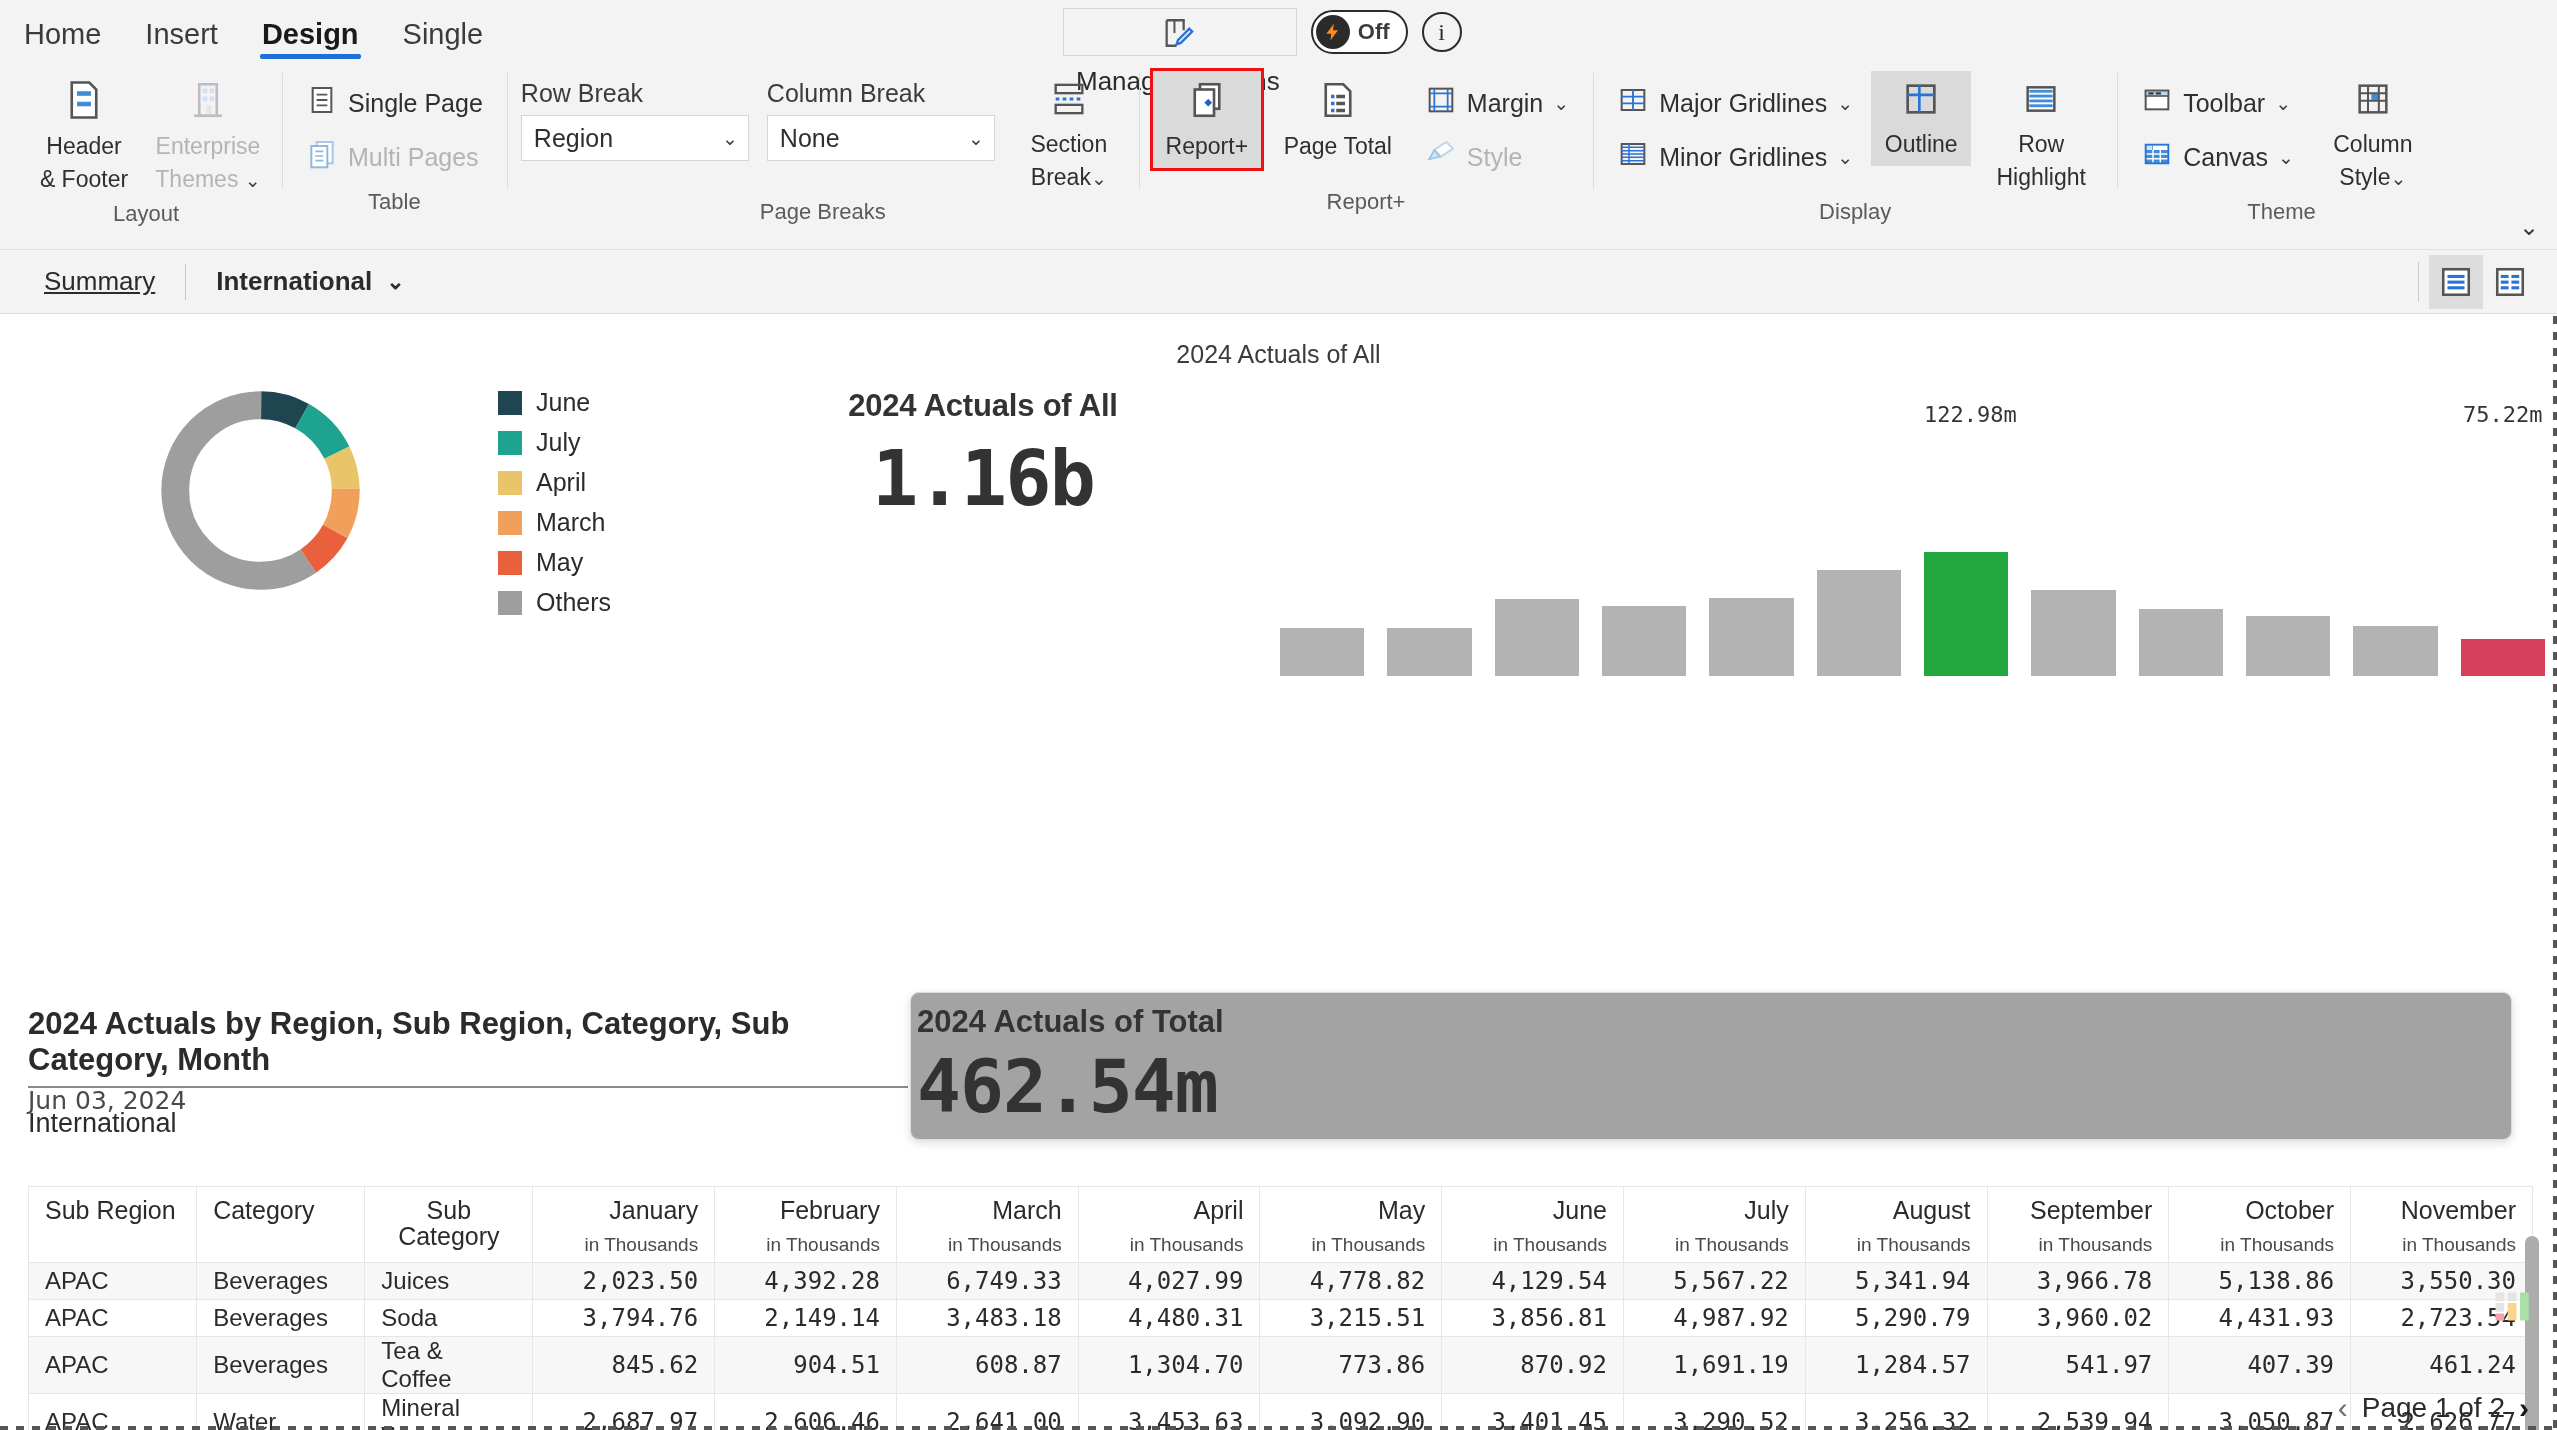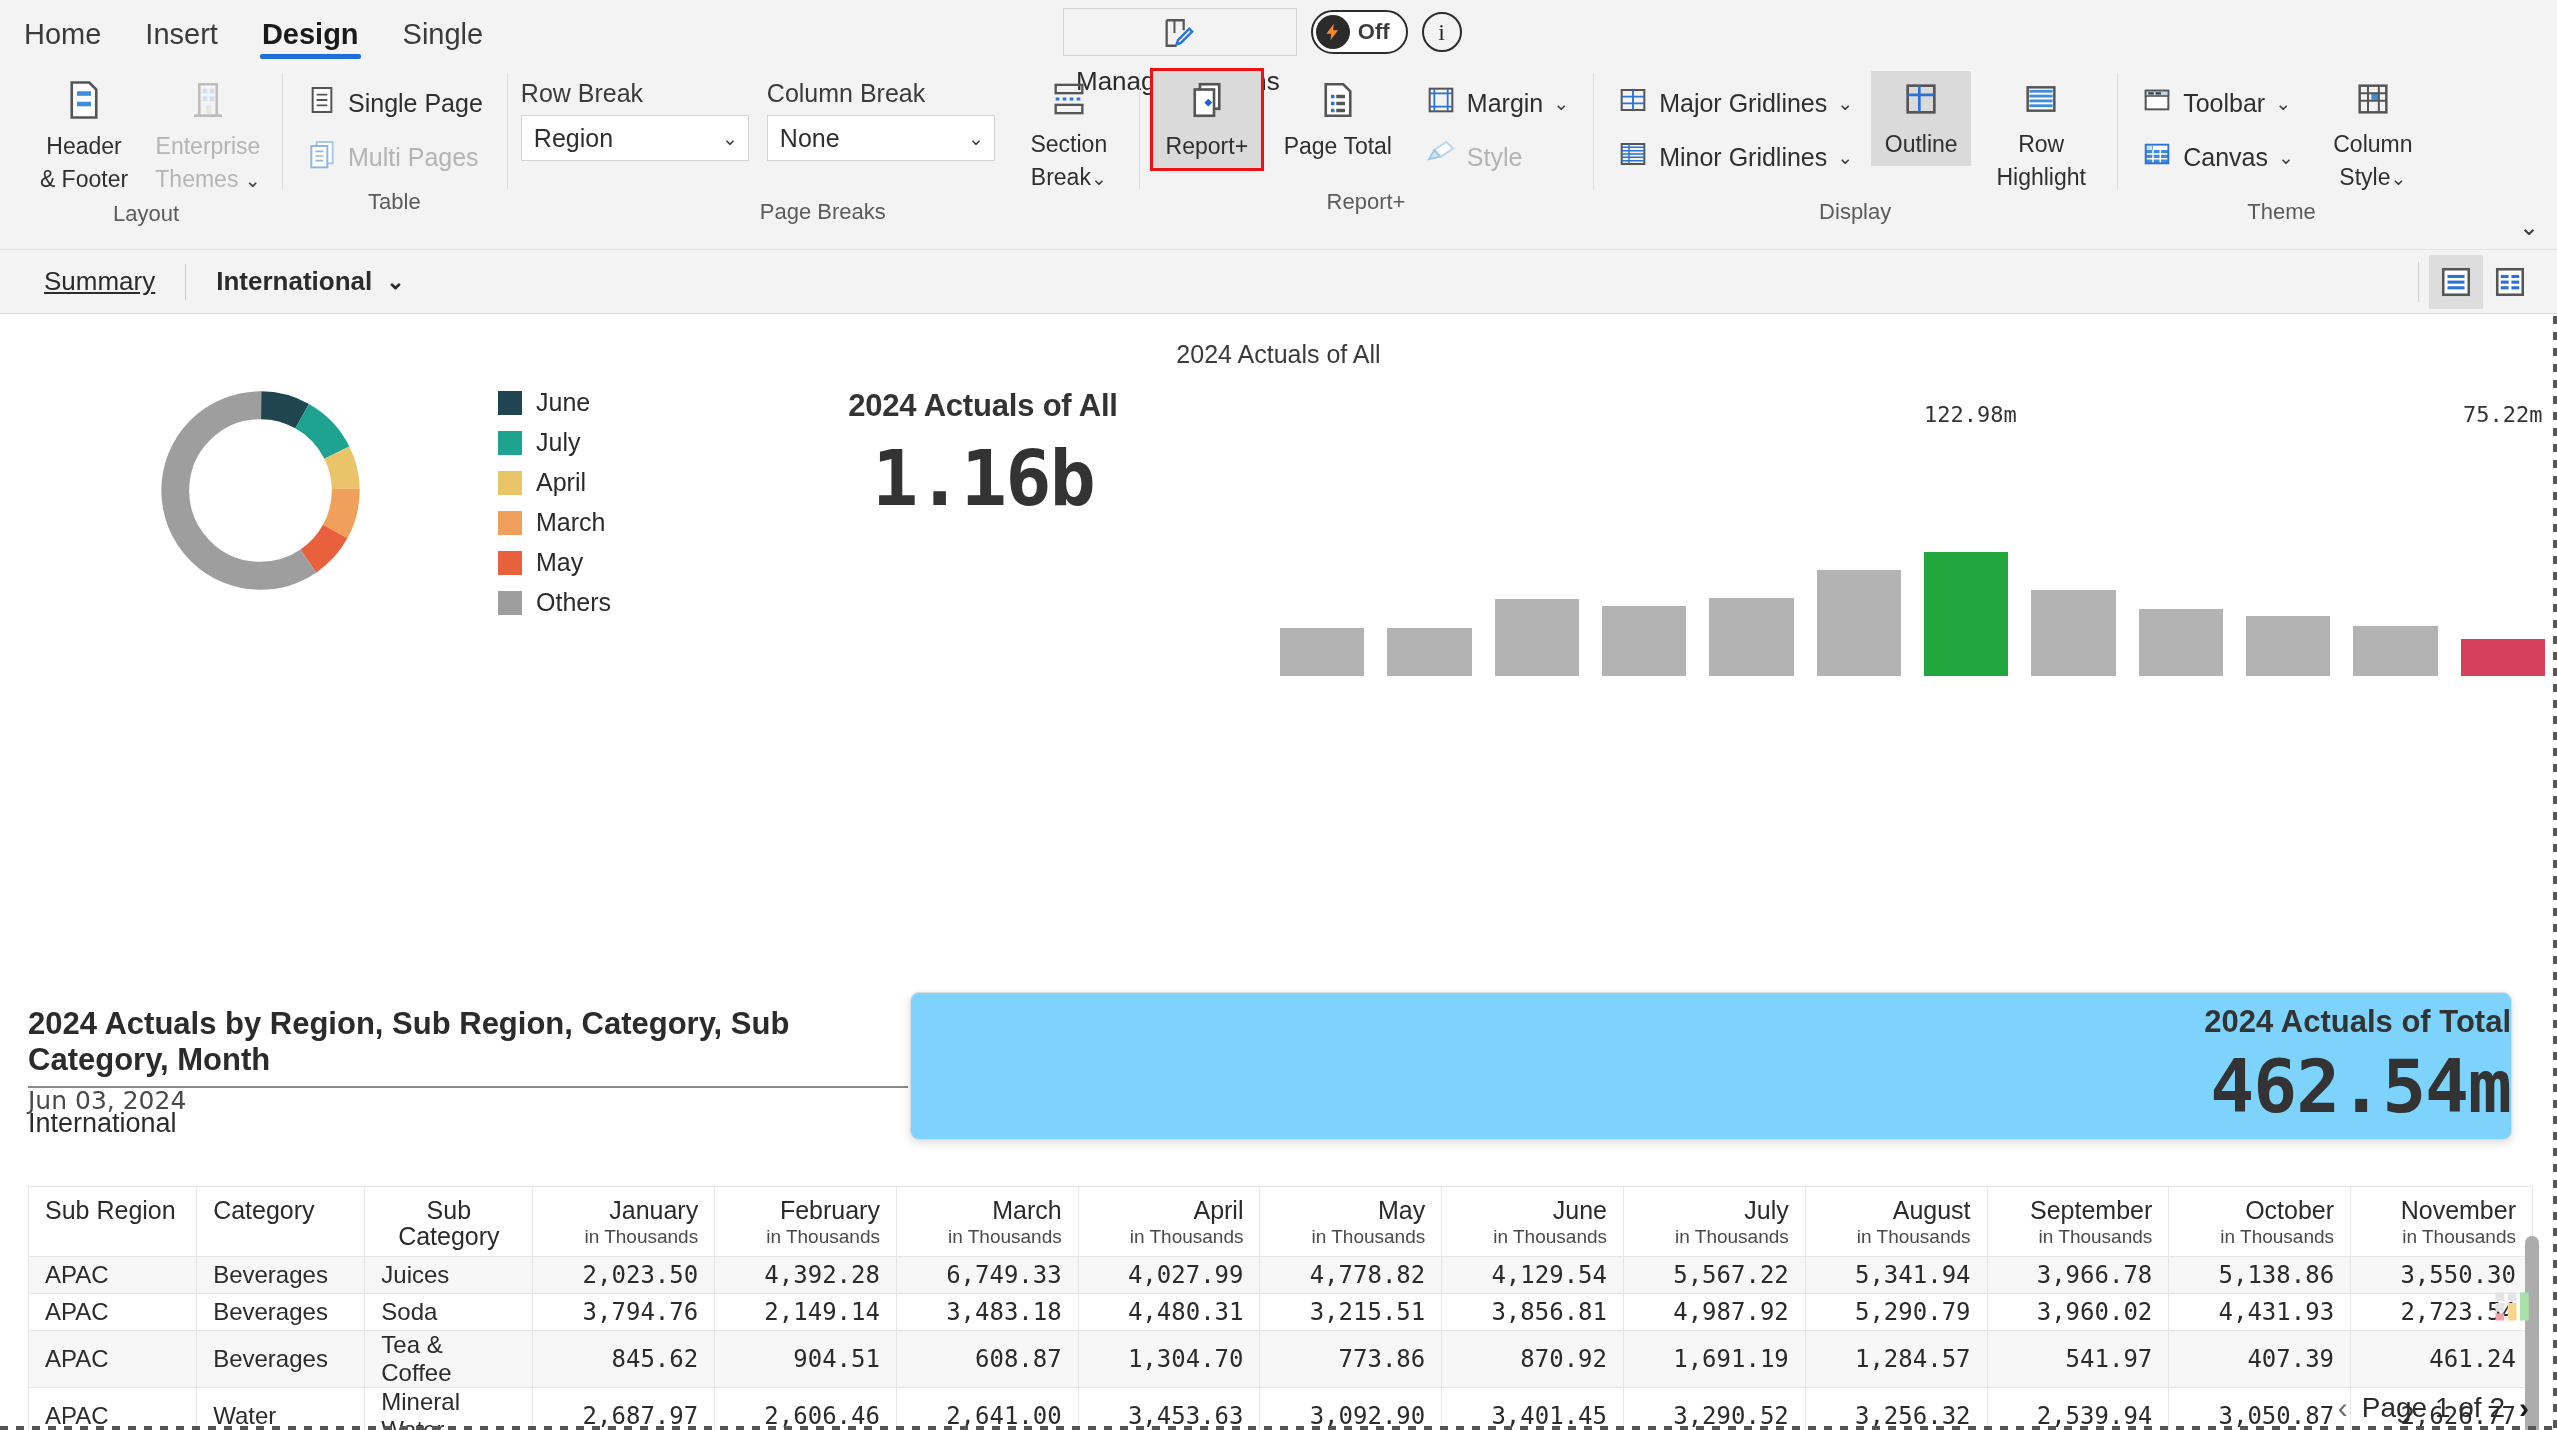--- a/index.html
+++ b/index.html
@@ -94,44 +94,44 @@
   
   .barchart { position:absolute; left:1280px; top:60px; width:1265px; height:300px;}
   .bars { position:absolute; left:0; bottom:0; width:100%; height:240px; display:flex; align-items:flex-end; gap:23px;}
   .bar-col { flex:1; display:flex; flex-direction:column; justify-content:flex-end; align-items:stretch; height:100%; position:relative;}
   .bar { width:100%; }
   .bar-label { position:absolute; top:-34px; left:0; width:100%; text-align:center; font-size:22px; color:#333; font-family:"DejaVu Sans Mono", monospace;}
 
   
   .kpi-card {
     position:absolute; left:910px; top:676px; width:1602px; height:148px;
-    background:#7dd3fc; border:1px solid #dcdcdc; border-radius:9px;
+    background:#a3a3a3; border:1px solid #dcdcdc; border-radius:9px;
     box-shadow:0 3px 10px rgba(0,0,0,0.14);
-    display:flex; flex-direction:column; align-items:flex-end; justify-content:center;
+    display:flex; flex-direction:column; align-items:flex-start; justify-content:center;
     z-index:20;
     padding-left:6px;
   }
   .kpi-card .c-title { font-size:31px; font-weight:700; color:#333; }
   .kpi-card .c-value { font-size:73px; font-weight:700; color:#333; font-family:"DejaVu Sans Mono", monospace; letter-spacing:-1px; margin-top:4px;}
 
   
   .rpt-title { position:absolute; left:28px; top:690px; width:880px;}
   .rpt-title .t1 { font-size:31px; font-weight:700; color:#2b2b2b; }
   .rpt-title .t2 { font-size:25px; color:#4a4a4a; margin-top:8px; font-family:"DejaVu Sans", sans-serif;}
   .rpt-rule { position:absolute; left:28px; top:770px; width:880px; height:2px; background:#8a8a8a;}
   .rpt-sub { position:absolute; left:28px; top:792px; font-size:27px; color:#2b2b2b;}
 
   
   .tablewrap { position:absolute; left:28px; top:870px; width:2505px; height:352px; overflow:hidden; }
   table.grid { border-collapse:collapse; width:100%; table-layout:fixed; }
   table.grid th, table.grid td { border:1px solid #e6e6e6; font-weight:400; }
   table.grid thead th { background:#fff; height:64px; vertical-align:top; padding:10px 16px 6px 16px;}
   .th-inner { display:flex; flex-direction:column; align-items:flex-end; }
   .th-name { font-size:25px; color:#2b2b2b; line-height:1.05; }
-  .th-sub  { font-size:19px; color:#4a4a4a; margin-top:3px;}
+  .th-sub  { font-size:19px; color:#4a4a4a; margin-top:11px;}
   .th-left .th-inner { align-items:flex-start; }
   table.grid tbody td { height:37px; font-size:24px; color:#2b2b2b; padding:0 16px; }
   table.grid tbody tr:nth-child(odd) td { background:#f7f7f7; }
   td.num { text-align:right; font-family:"DejaVu Sans Mono", monospace; font-size:22px;}
   td.txt { text-align:left; }
   .vscroll { position:absolute; right:18px; top:920px; width:14px; height:300px; background:#f0f0f0; border-radius:7px;}
   .vscroll .thumb { position:absolute; left:0; top:0; width:14px; height:210px; background:#acacac; border-radius:7px;}
 
   
   .pager { position:absolute; right:28px; top:1075px; display:flex; align-items:center; gap:14px; font-size:28px; color:#2b2b2b; }

